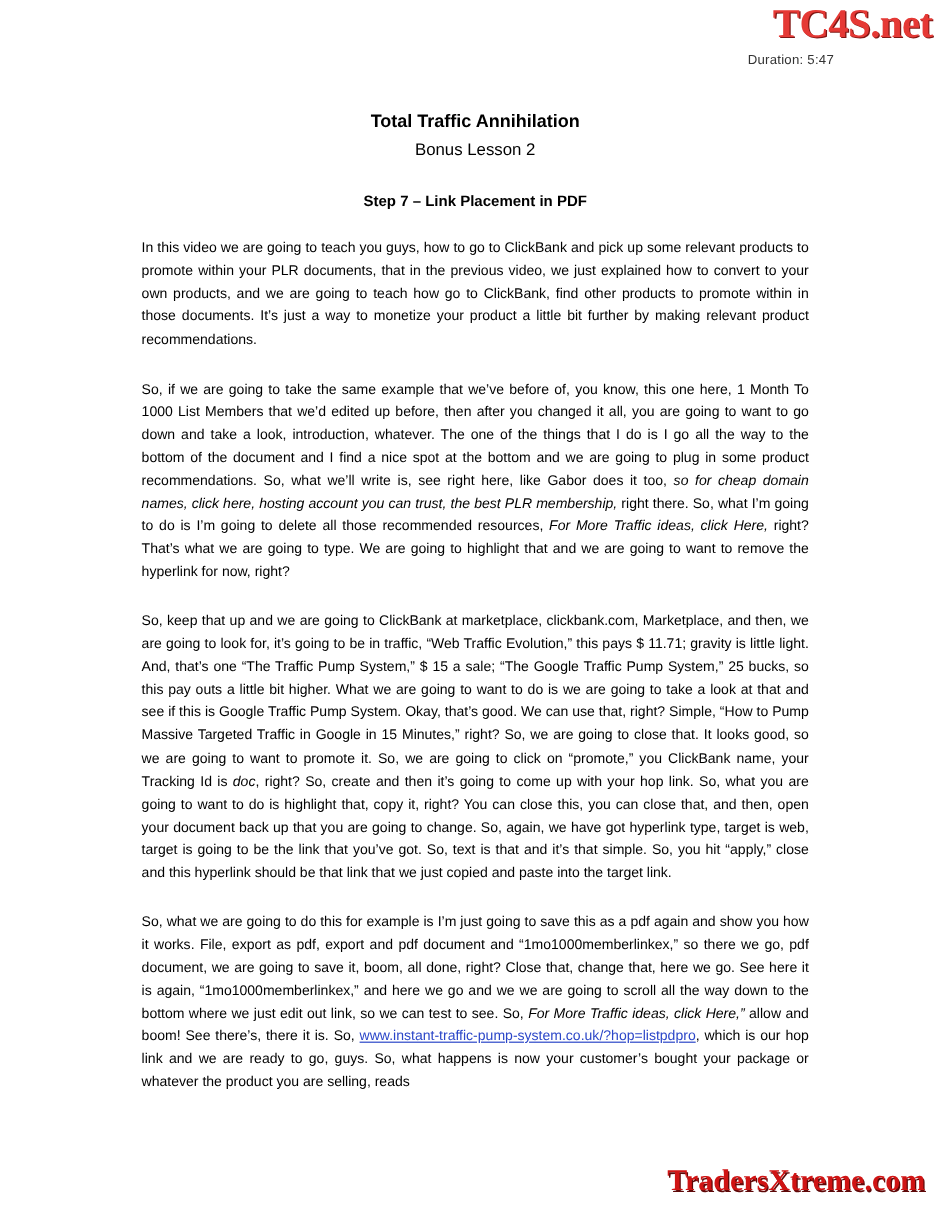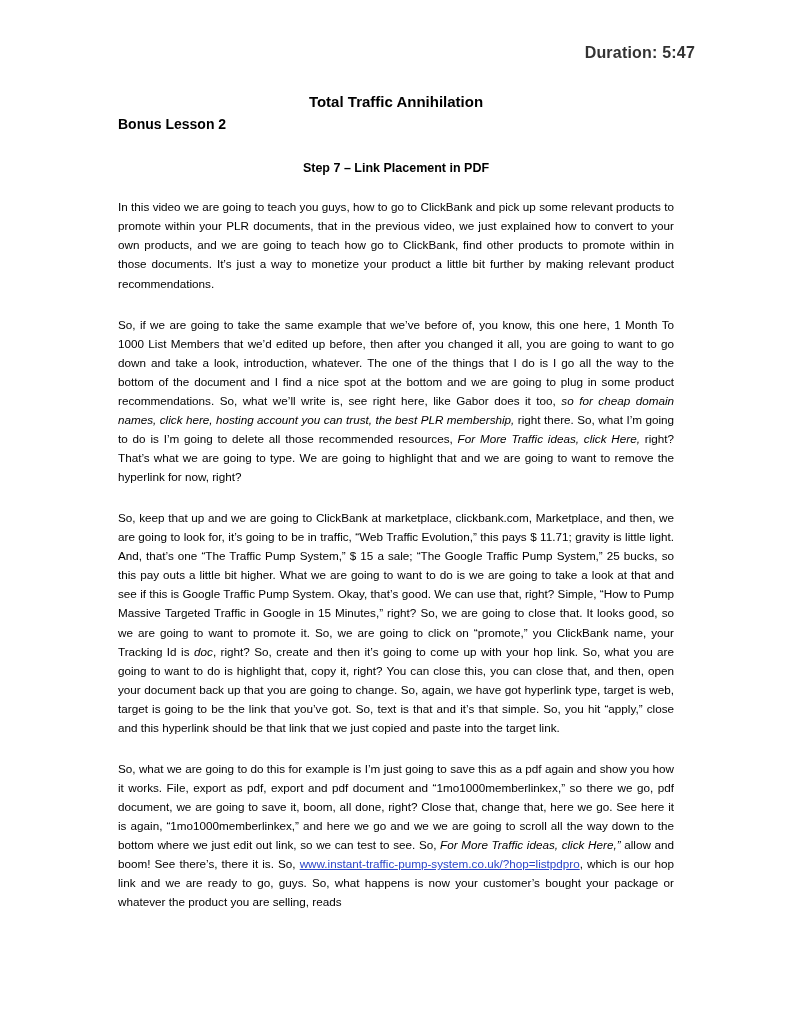--- a/index.html
+++ b/index.html
@@ -32,24 +32,23 @@
     font-weight: bold;
     color: #e53935;
     letter-spacing: -0.5px;
     text-shadow: 1px 1px 0 #7e1512;
     line-height: 1;
   }
   .wm-duration {
     position: absolute;
     top: 44px;
     right: 96px;
-    font-size: 16px;
+    font-size: 11px;
     color: #333333;
     letter-spacing: 0.2px;
-    font-weight: bold;
   }
   .wm-center {
     position: absolute;
     top: 492px;
     left: 258px;
     font-family: "Liberation Serif", serif;
     font-size: 33px;
     font-weight: bold;
     color: #d51010;
     text-shadow:
@@ -79,23 +78,23 @@
     width: 556px;
   }
   .title {
     text-align: center;
     font-size: 15px;
     font-weight: bold;
     line-height: 1.35;
     margin: 0 0 0 0;
   }
   .subtitle {
-    text-align: left;
+    text-align: center;
     font-size: 14px;
-    font-weight: bold;
+    font-weight: normal;
     line-height: 1.5;
     margin: 2px 0 0 0;
   }
   .steptitle {
     text-align: center;
     font-size: 12.5px;
     font-weight: bold;
     margin: 26px 0 0 0;
   }
   .body-text {
@@ -110,27 +109,29 @@
   a.doclink {
     color: #2b46c8;
     text-decoration: underline;
   }
 </style>
 </head>
 <body>
 
 <div class="page">
 
+  <div class="wm-topright">TC4S.net</div>
   <div class="wm-duration">Duration:  5:47</div>
 
   <div class="doc">
     <div class="title">Total Traffic Annihilation</div>
     <div class="subtitle">Bonus Lesson 2</div>
     <div class="steptitle">Step 7 – Link Placement in PDF</div>
 
     <p class="body-text first"><span>In this video we are going to teach you guys, how to go to ClickBank and pick up some relevant products to promote within your PLR documents, that in the previous video, we just explained how to convert to your own products, and we are going to teach how go to ClickBank, find other products to promote within in those documents.  It’s just a way to monetize your product a little bit further by making relevant product recommendations.</span></p>
     <p class="body-text"><span>So, if we are going to take the same example that we’ve before of, you know, this one here, 1 Month To 1000 List Members that we’d edited up before, then after you changed it all, you are going to want to go down and take a look, introduction, whatever.  The one of the things that I do is I go all the way to the bottom of the document and I find a nice spot at the bottom and we are going to plug in some product recommendations.  So, what we’ll write is, see right here, like Gabor does it too, </span><i>so for cheap domain names, click here, hosting account you can trust, the best PLR membership,</i><span> right there.  So, what I’m going to do is I’m going to delete all those recommended resources, </span><i>For More Traffic ideas, click Here,</i><span> right?  That’s what we are going to type.  We are going to highlight that and we are going to want to remove the hyperlink for now, right?</span></p>
     <p class="body-text"><span>So, keep that up and we are going to ClickBank at marketplace, clickbank.com, Marketplace, and then, we are going to look for, it’s going to be in traffic, “Web Traffic Evolution,” this pays $ 11.71; gravity is little light.  And, that’s one “The Traffic Pump System,” $ 15 a sale; “The Google Traffic Pump System,” 25 bucks, so this pay outs a little bit higher.  What we are going to want to do is we are going to take a look at that and see if this is Google Traffic Pump System.  Okay, that’s good.  We can use that, right? Simple, “How to Pump Massive Targeted Traffic in Google in 15 Minutes,” right?  So, we are going to close that.  It looks good, so we are going to want to promote it.  So, we are going to click on “promote,” you ClickBank name, your Tracking Id is </span><i>doc</i><span>, right? So, create and then it’s going to come up with your hop link.  So, what you are going to want to do is highlight that, copy it, right? You can close this, you can close that, and then, open your document back up that you are going to change.  So, again, we have got hyperlink type, target is web, target is going to be the link that you’ve got.  So, text is that and it’s that simple.  So, you hit “apply,” close and this hyperlink should be that link that we just copied and paste into the target link.</span></p>
     <p class="body-text"><span>So, what we are going to do this for example is I’m just going to save this as a pdf again and show you how it works.  File, export as pdf, export and pdf document and “1mo1000memberlinkex,” so there we go, pdf document, we are going to save it, boom, all done, right?  Close that, change that, here we go.  See here it is again, “1mo1000memberlinkex,” and here we go and we we are going to scroll all the way down to the bottom where we just edit out link, so we can test to see.  So, </span><i>For More Traffic ideas, click Here,”</i><span> allow and boom!  See there’s, there it is.  So, </span><a class="doclink" href="#">www.instant-traffic-pump-system.co.uk/?hop=listpdpro</a><span>, which is our hop link and we are ready to go, guys.  So, what happens is now your customer’s bought your package or whatever the product you are selling, reads</span></p>
   </div>
 
+  <div class="wm-bottom">TradersXtreme.com</div>
 
 </div>
 
 </body></html>

